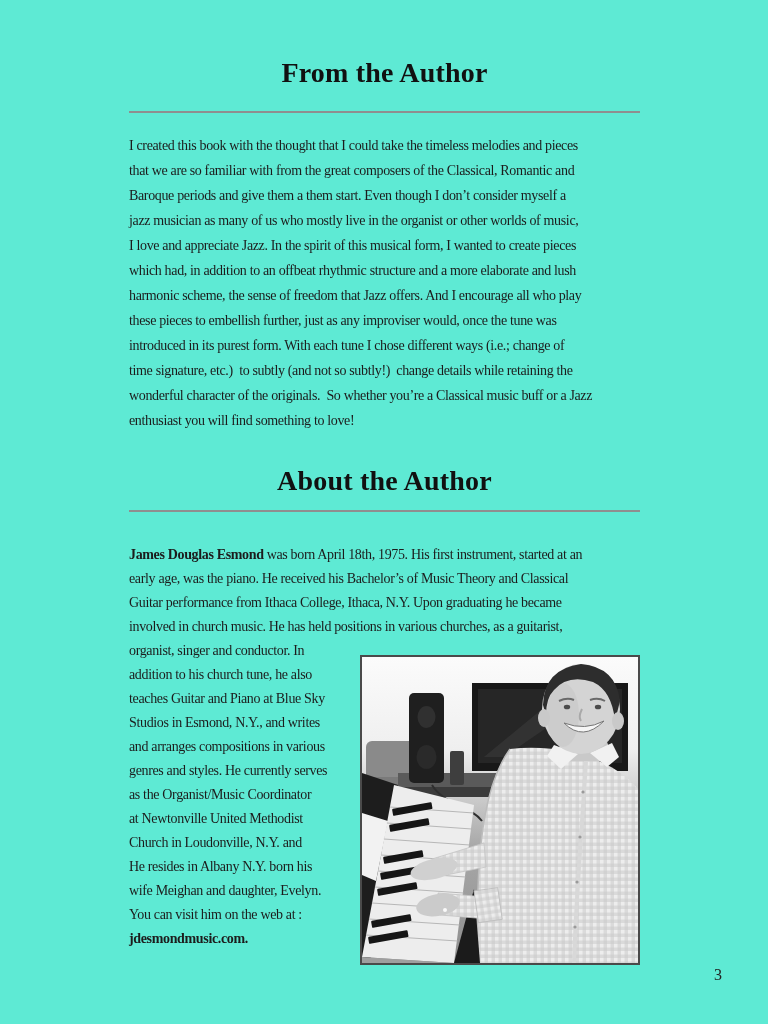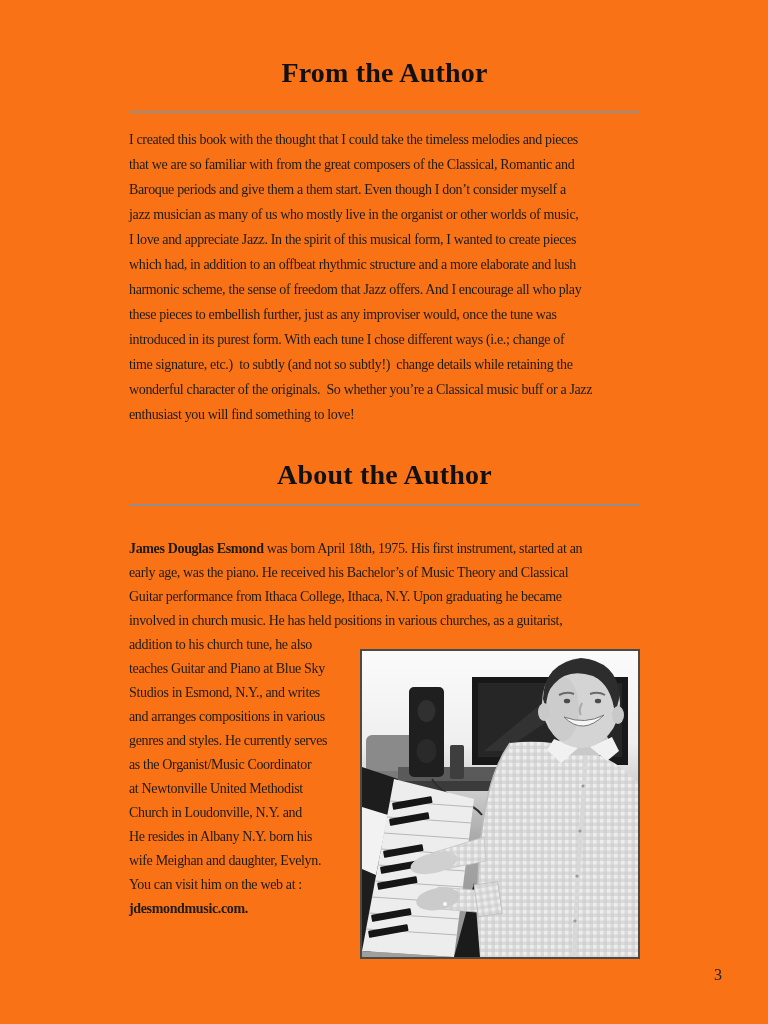--- a/index.html
+++ b/index.html
@@ -1,19 +1,19 @@
 <!DOCTYPE html>
 <html><head>
 <meta charset="utf-8">
 <style>
   html,body{margin:0;padding:0;background:#ffffff;}
   .page{
     position:relative;
     width:768px;height:1024px;
-    background:#f97316;
+    background:#5eead4;
     font-family:"Liberation Serif", serif;
     color:#1c1c1c;
     overflow:hidden;
   }
   .content{padding:57px 128px 0 129px;}
   .section-title{
     margin:0;
     font-size:28px;
     line-height:32px;
     font-weight:700;
@@ -21,21 +21,21 @@
     letter-spacing:0.2px;
     color:#111111;
   }
   .rule{
     height:0;
     border:0;
     border-top:2px solid #8f8f8f;
     margin:22px 0 0 0;
   }
   .para{
-    margin-top:14px;
+    margin-top:20px;
     font-size:14px;
     line-height:25px;
     letter-spacing:-0.35px;
   }
   .about-section .para{line-height:24px;margin-top:31px;}
   .line{white-space:pre;}
   .b{font-weight:700;}
   .about-title{margin-top:32px;}
   .about-section .rule{margin-top:13px;}
   .about-flex{
@@ -97,20 +97,21 @@
         <div>
             <div class="line">early age, was the piano. He received his Bachelor’s of Music Theory and Classical</div>
             <div class="line">Guitar performance from Ithaca College, Ithaca, N.Y. Upon graduating he became</div>
             <div class="line">involved in church music. He has held positions in various churches, as a guitarist,</div>
           </div>
       </div>
 
       <div class="about-flex">
         <div class="col-left">
           <div>
+              <div class="line">organist, singer and conductor. In</div>
               <div class="line">addition to his church tune, he also</div>
               <div class="line">teaches Guitar and Piano at Blue Sky</div>
               <div class="line">Studios in Esmond, N.Y., and writes</div>
               <div class="line">and arranges compositions in various</div>
               <div class="line">genres and styles. He currently serves</div>
               <div class="line">as the Organist/Music Coordinator</div>
               <div class="line">at Newtonville United Methodist</div>
               <div class="line">Church in Loudonville, N.Y. and</div>
               <div class="line">He resides in Albany N.Y. born his</div>
               <div class="line">wife Meighan and daughter, Evelyn.</div>

